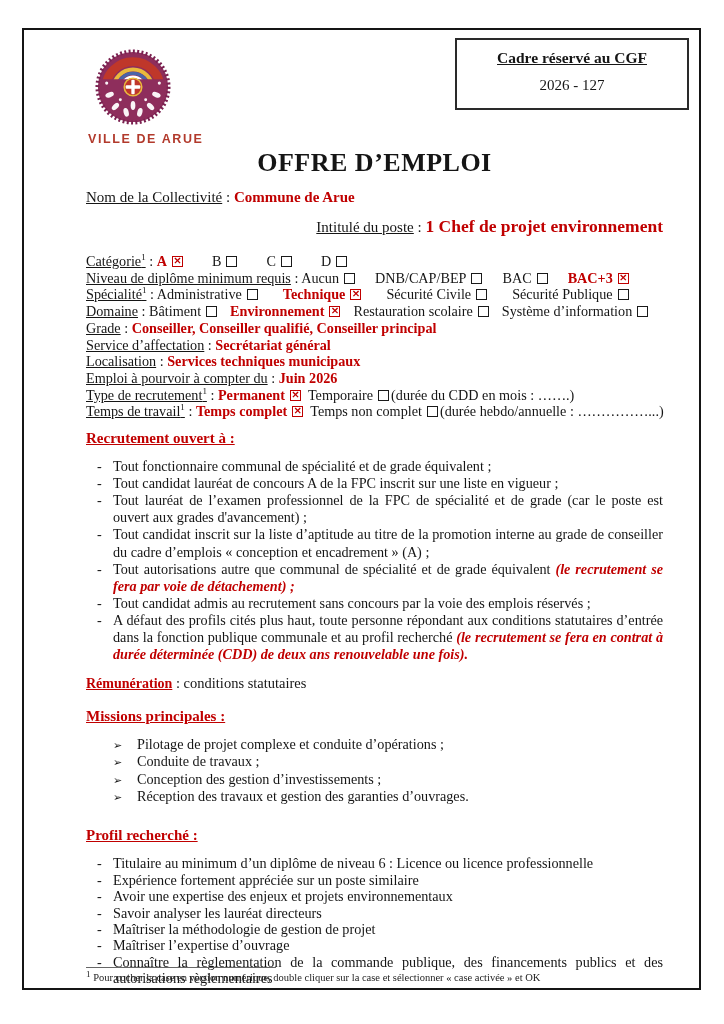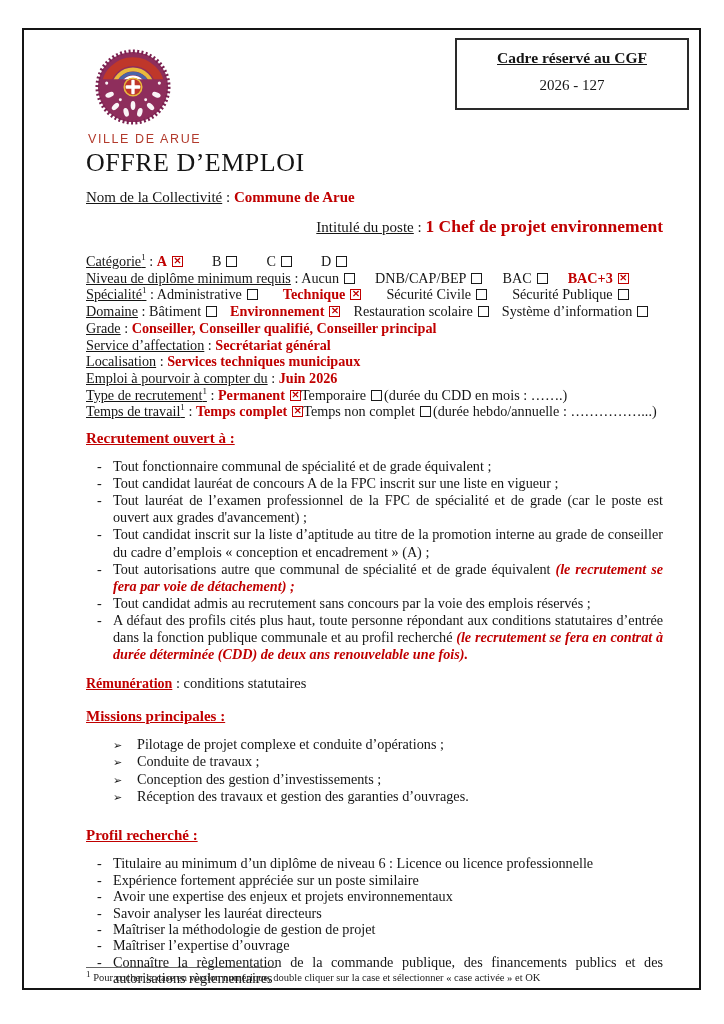--- a/index.html
+++ b/index.html
@@ -10,46 +10,46 @@
   }
   .frame{
     position:absolute;left:22px;top:28px;width:679px;height:962px;
     border:2px solid #151515;box-sizing:border-box;
     padding:0 36px 0 62px;overflow:hidden;
   }
   
   .header{position:relative;height:118px}
   .logo{position:absolute;left:2px;top:18px;width:90px;text-align:center}
   .logo-caption{display:block;margin-top:2px;font-family:"Liberation Sans",sans-serif;
-    font-size:12.5px;font-weight:normal;letter-spacing:1.6px;color:#b23a2c;white-space:nowrap}
+    font-size:12.5px;font-weight:bold;letter-spacing:1.6px;color:#b23a2c;white-space:nowrap}
   .cgf{position:absolute;top:8px;right:-26px;width:234px;height:72px;
     border:2px solid #2a2a2a;box-sizing:border-box;text-align:center;padding-top:9px}
   .cgf-title{font-size:15.5px;font-weight:bold;text-decoration:underline}
   .cgf-num{font-size:15px;margin-top:10px}
   
-  .doc-title{text-align:left;font-size:26px;font-weight:normal;letter-spacing:.5px;line-height:30px}
+  .doc-title{text-align:center;font-size:26px;font-weight:bold;letter-spacing:.5px;line-height:30px}
   .line-c{ font-size:15px;line-height:19px;margin-top:10px}
   .line-p{ text-align:right;font-size:15px;line-height:22px;margin-top:8px}
   .pos-value{font-size:17.5px}
   
   .form{margin-top:15px}
   .fline{font-size:14.2px;line-height:16.7px;white-space:nowrap}
   .ul{text-decoration:underline}
   .rb{color:#c00000;font-weight:bold}
   sup{font-size:9px;line-height:0}
   .cb{display:inline-block;width:11px;height:11px;border:1px solid #1a1a1a;
       margin-left:5px;vertical-align:-1px;position:relative;background:#fff;box-sizing:border-box}
   .cb.checked{border-color:#c00000}
   .cb.checked::after{content:"\2715";position:absolute;left:-1px;top:-1px;width:11px;height:11px;
       line-height:11px;text-align:center;font-size:9.5px;color:#c00000;font-weight:bold}
   .l-cat .opt{margin-right:29px}
   .l-dip .opt{margin-right:20px}
   .l-spec .opt{margin-right:25px}
   .l-dom .opt{margin-right:13px}
-  .l-type .opt{}
+  .l-type .opt{margin-right:7px}
   .tail{margin-left:2px}
   
   .shead{color:#c00000;font-weight:bold;text-decoration:underline;font-size:15px;line-height:18px}
   .s-recr{margin-top:9px}
   ul{margin:0;padding:0;list-style:none}
   .dash{margin-top:11px}
   .dash li{position:relative;padding-left:27px;text-align:justify;font-size:14.2px;line-height:17.1px}
   .dash li::before{content:"-";position:absolute;left:11px}
   .remun{margin-top:11px;font-size:14.5px;line-height:18px}
   .s-miss{margin-top:14px}

